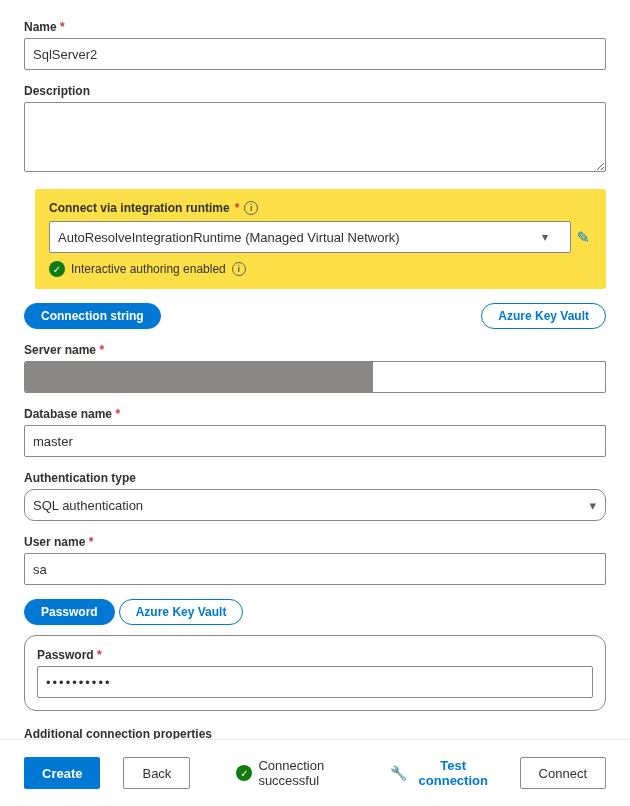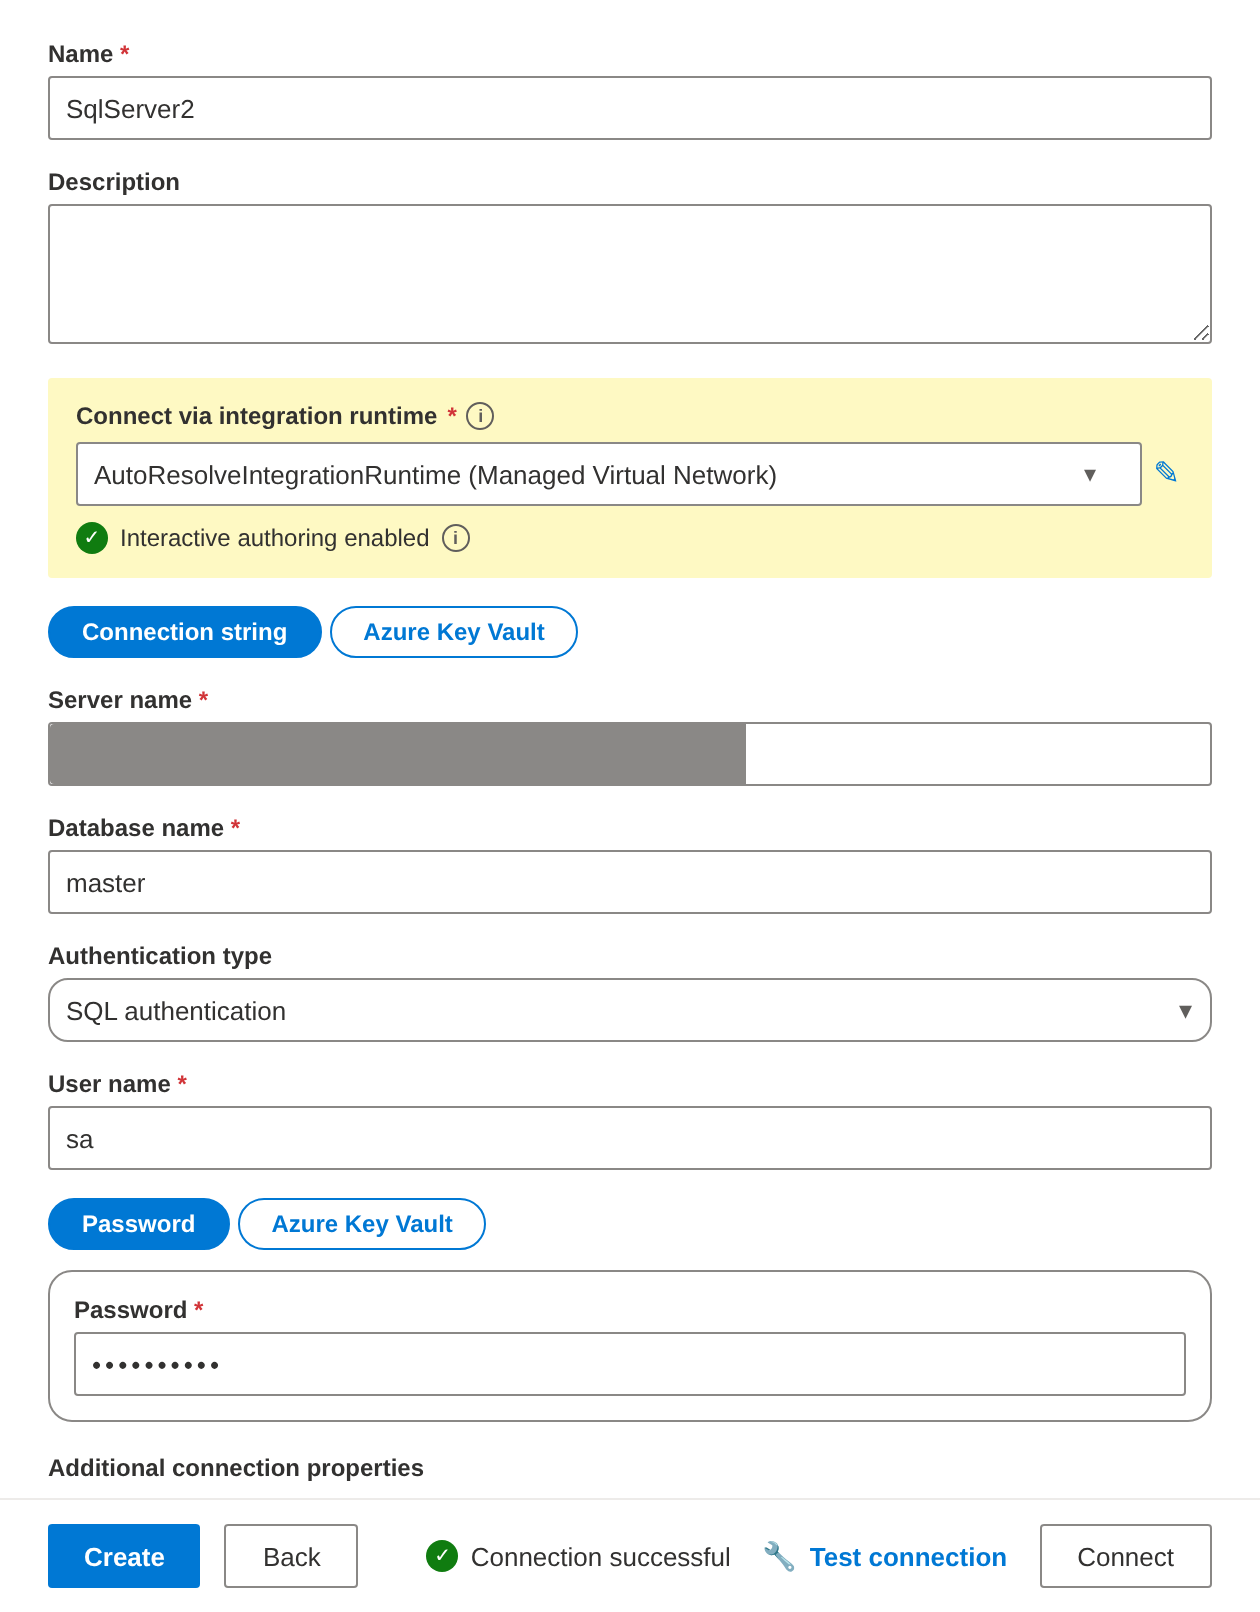--- a/index.html
+++ b/index.html
@@ -49,24 +49,25 @@
       border-radius: 2px;
       padding: 5px 8px;
       font-size: 13px;
       color: #323130;
       background: #fff;
       outline: none;
       resize: vertical;
       height: 70px;
     }
     .integration-runtime-box {
-      background: #fef9c3;
+      background: #fde047;
       border-radius: 2px;
       padding: 12px 14px 12px 14px;
       margin-bottom: 14px;
+      margin-left: 11px;
     }
     .integration-runtime-label {
       font-size: 12px;
       font-weight: 600;
       color: #323130;
       margin-bottom: 6px;
       display: flex;
       align-items: center;
       gap: 5px;
     }
@@ -138,20 +139,21 @@
       justify-content: center;
       color: #fff;
       font-size: 10px;
       flex-shrink: 0;
     }
     .tab-row {
       display: flex;
       gap: 0;
       margin-bottom: 14px;
       align-items: center;
+      justify-content: space-between;
     }
     .tab-btn {
       padding: 5px 16px;
       font-size: 12px;
       font-weight: 600;
       border-radius: 16px;
       border: 1px solid #0078d4;
       cursor: pointer;
       background: #fff;
       color: #0078d4;
@@ -210,21 +212,21 @@
     .footer-bar {
       position: absolute;
       bottom: 0;
       left: 0;
       width: 630px;
       background: #fff;
       border-top: 1px solid #edebe9;
       display: flex;
       align-items: center;
       padding: 12px 24px;
-      gap: 12px;
+      gap: 23px;
     }
     .footer-bar .spacer { flex: 1; }
     .btn-primary {
       background: #0078d4;
       color: #fff;
       border: none;
       border-radius: 2px;
       padding: 6px 18px;
       font-size: 13px;
       font-weight: 600;

